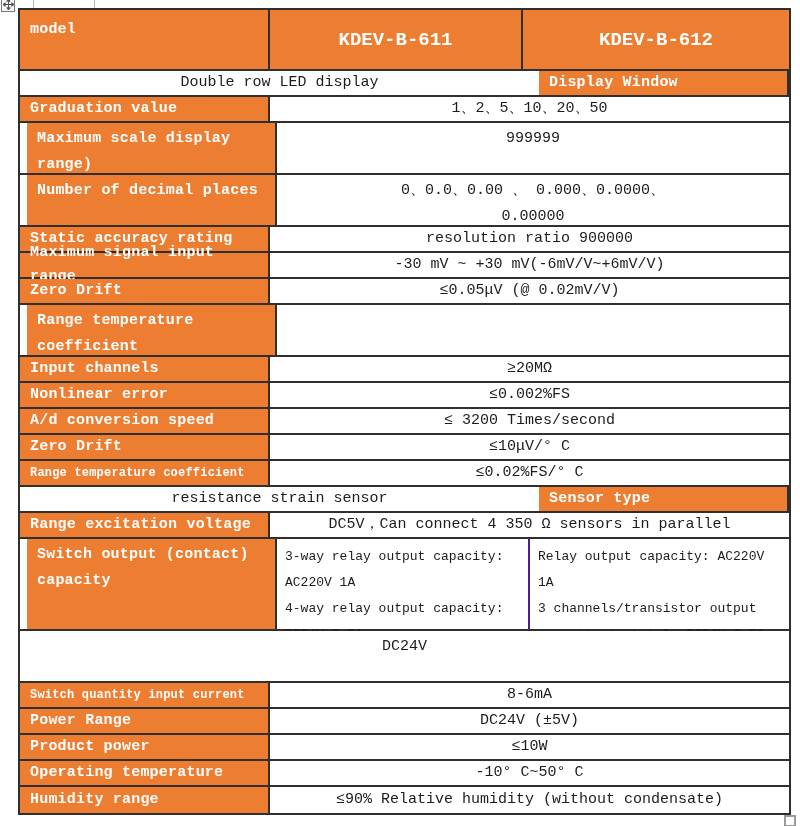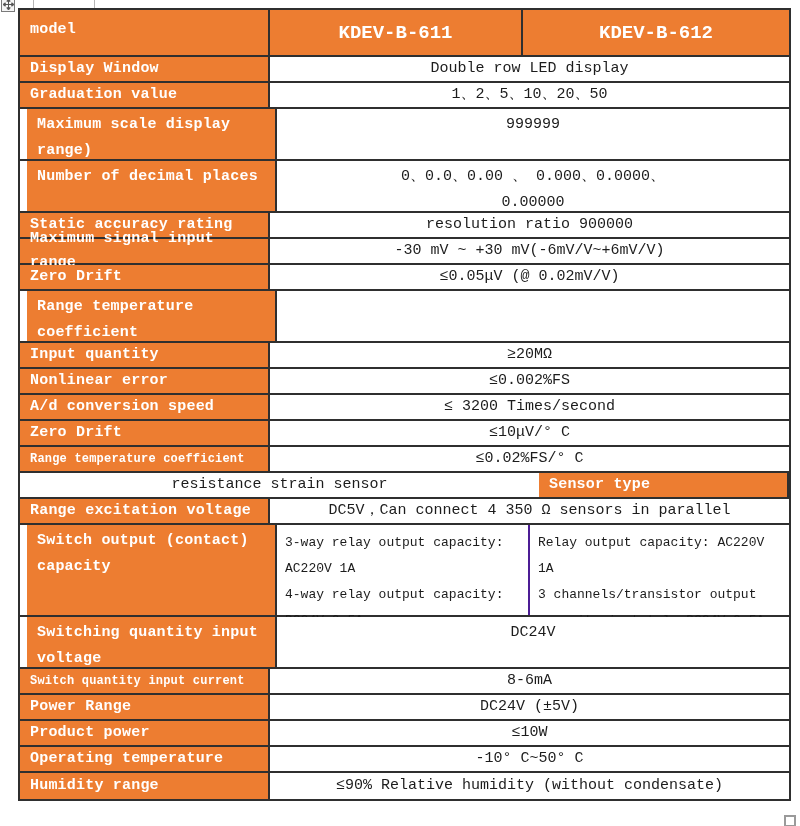--- a/index.html
+++ b/index.html
@@ -5,21 +5,21 @@
   * { margin:0; padding:0; box-sizing:border-box; }
   html,body { width:800px; height:826px; background:#ffffff; overflow:hidden; }
   body { font-family:"Liberation Mono","DejaVu Sans Mono",monospace; position:relative; }
 
   .spec-table{
     position:absolute; left:18px; top:8px; width:773px;
     border:2px solid #2f2f2f; background:#ffffff;
   }
   .row{ display:flex; border-bottom:2px solid #2f2f2f; }
   .row:last-child{ border-bottom:none; }
-  .r55{ height:47px; } .r26{ height:26px; } .r52{ height:52px; } .r104{ height:92px; }
+  .r55{ height:61px; } .r26{ height:26px; } .r52{ height:52px; } .r104{ height:92px; }
 
   .cell{ white-space:pre-line; }
   .label{
     width:250px; flex:0 0 250px; background:#ED7D31; color:#ffffff;
     border-right:2px solid #2f2f2f; font-weight:bold; font-size:15px;
     display:flex; align-items:center; padding:0 0 0 10px; line-height:24px;
     letter-spacing:0.2px;
   }
   .label.small{ font-size:12px; }
   .value{
@@ -83,22 +83,22 @@
 
 <div class="spec-table">
 
   <div class="row r55 header">
     <div class="cell label">model</div>
     <div class="cell model-cell model-1">KDEV-B-611</div>
     <div class="cell model-cell model-2">KDEV-B-612</div>
   </div>
 
   <div class="row r26">
+    <div class="cell value">Double row LED display</div>
     <div class="cell label">Display Window</div>
-    <div class="cell value">Double row LED display</div>
   </div>
 
   <div class="row r26">
     <div class="cell label">Graduation value</div>
     <div class="cell value">1、2、5、10、20、50</div>
   </div>
 
   <div class="row r52 top">
     <div class="cell label">Maximum scale display
 range)</div>
@@ -125,21 +125,21 @@
     <div class="cell label">Zero Drift</div>
     <div class="cell value">≤0.05μV (@ 0.02mV/V)</div>
   </div>
 
   <div class="row r52 top">
     <div class="cell label">Range temperature
 coefficient</div>
   </div>
 
   <div class="row r26">
-    <div class="cell label">Input quantity</div>
+    <div class="cell label">Input channels</div>
     <div class="cell value">≥20MΩ</div>
   </div>
 
   <div class="row r26">
     <div class="cell label">Nonlinear error</div>
     <div class="cell value">≤0.002%FS</div>
   </div>
 
   <div class="row r26">
     <div class="cell label">A/d conversion speed</div>
@@ -174,22 +174,20 @@
 AC220V 1A
 4-way relay output capacity:
 DC24V 0.5A</div>
       <div class="cell sub-cell sub-right">Relay output capacity: AC220V 1A
 3 channels/transistor output
 capacity in total: DC24V 0.5A</div>
     </div>
   </div>
 
   <div class="row r52 top">
-    <div class="cell label">Switching quantity input
-voltage</div>
     <div class="cell value">DC24V</div>
   </div>
 
   <div class="row r26">
     <div class="cell label small">Switch quantity input current</div>
     <div class="cell value">8-6mA</div>
   </div>
 
   <div class="row r26">
     <div class="cell label">Power Range</div>

